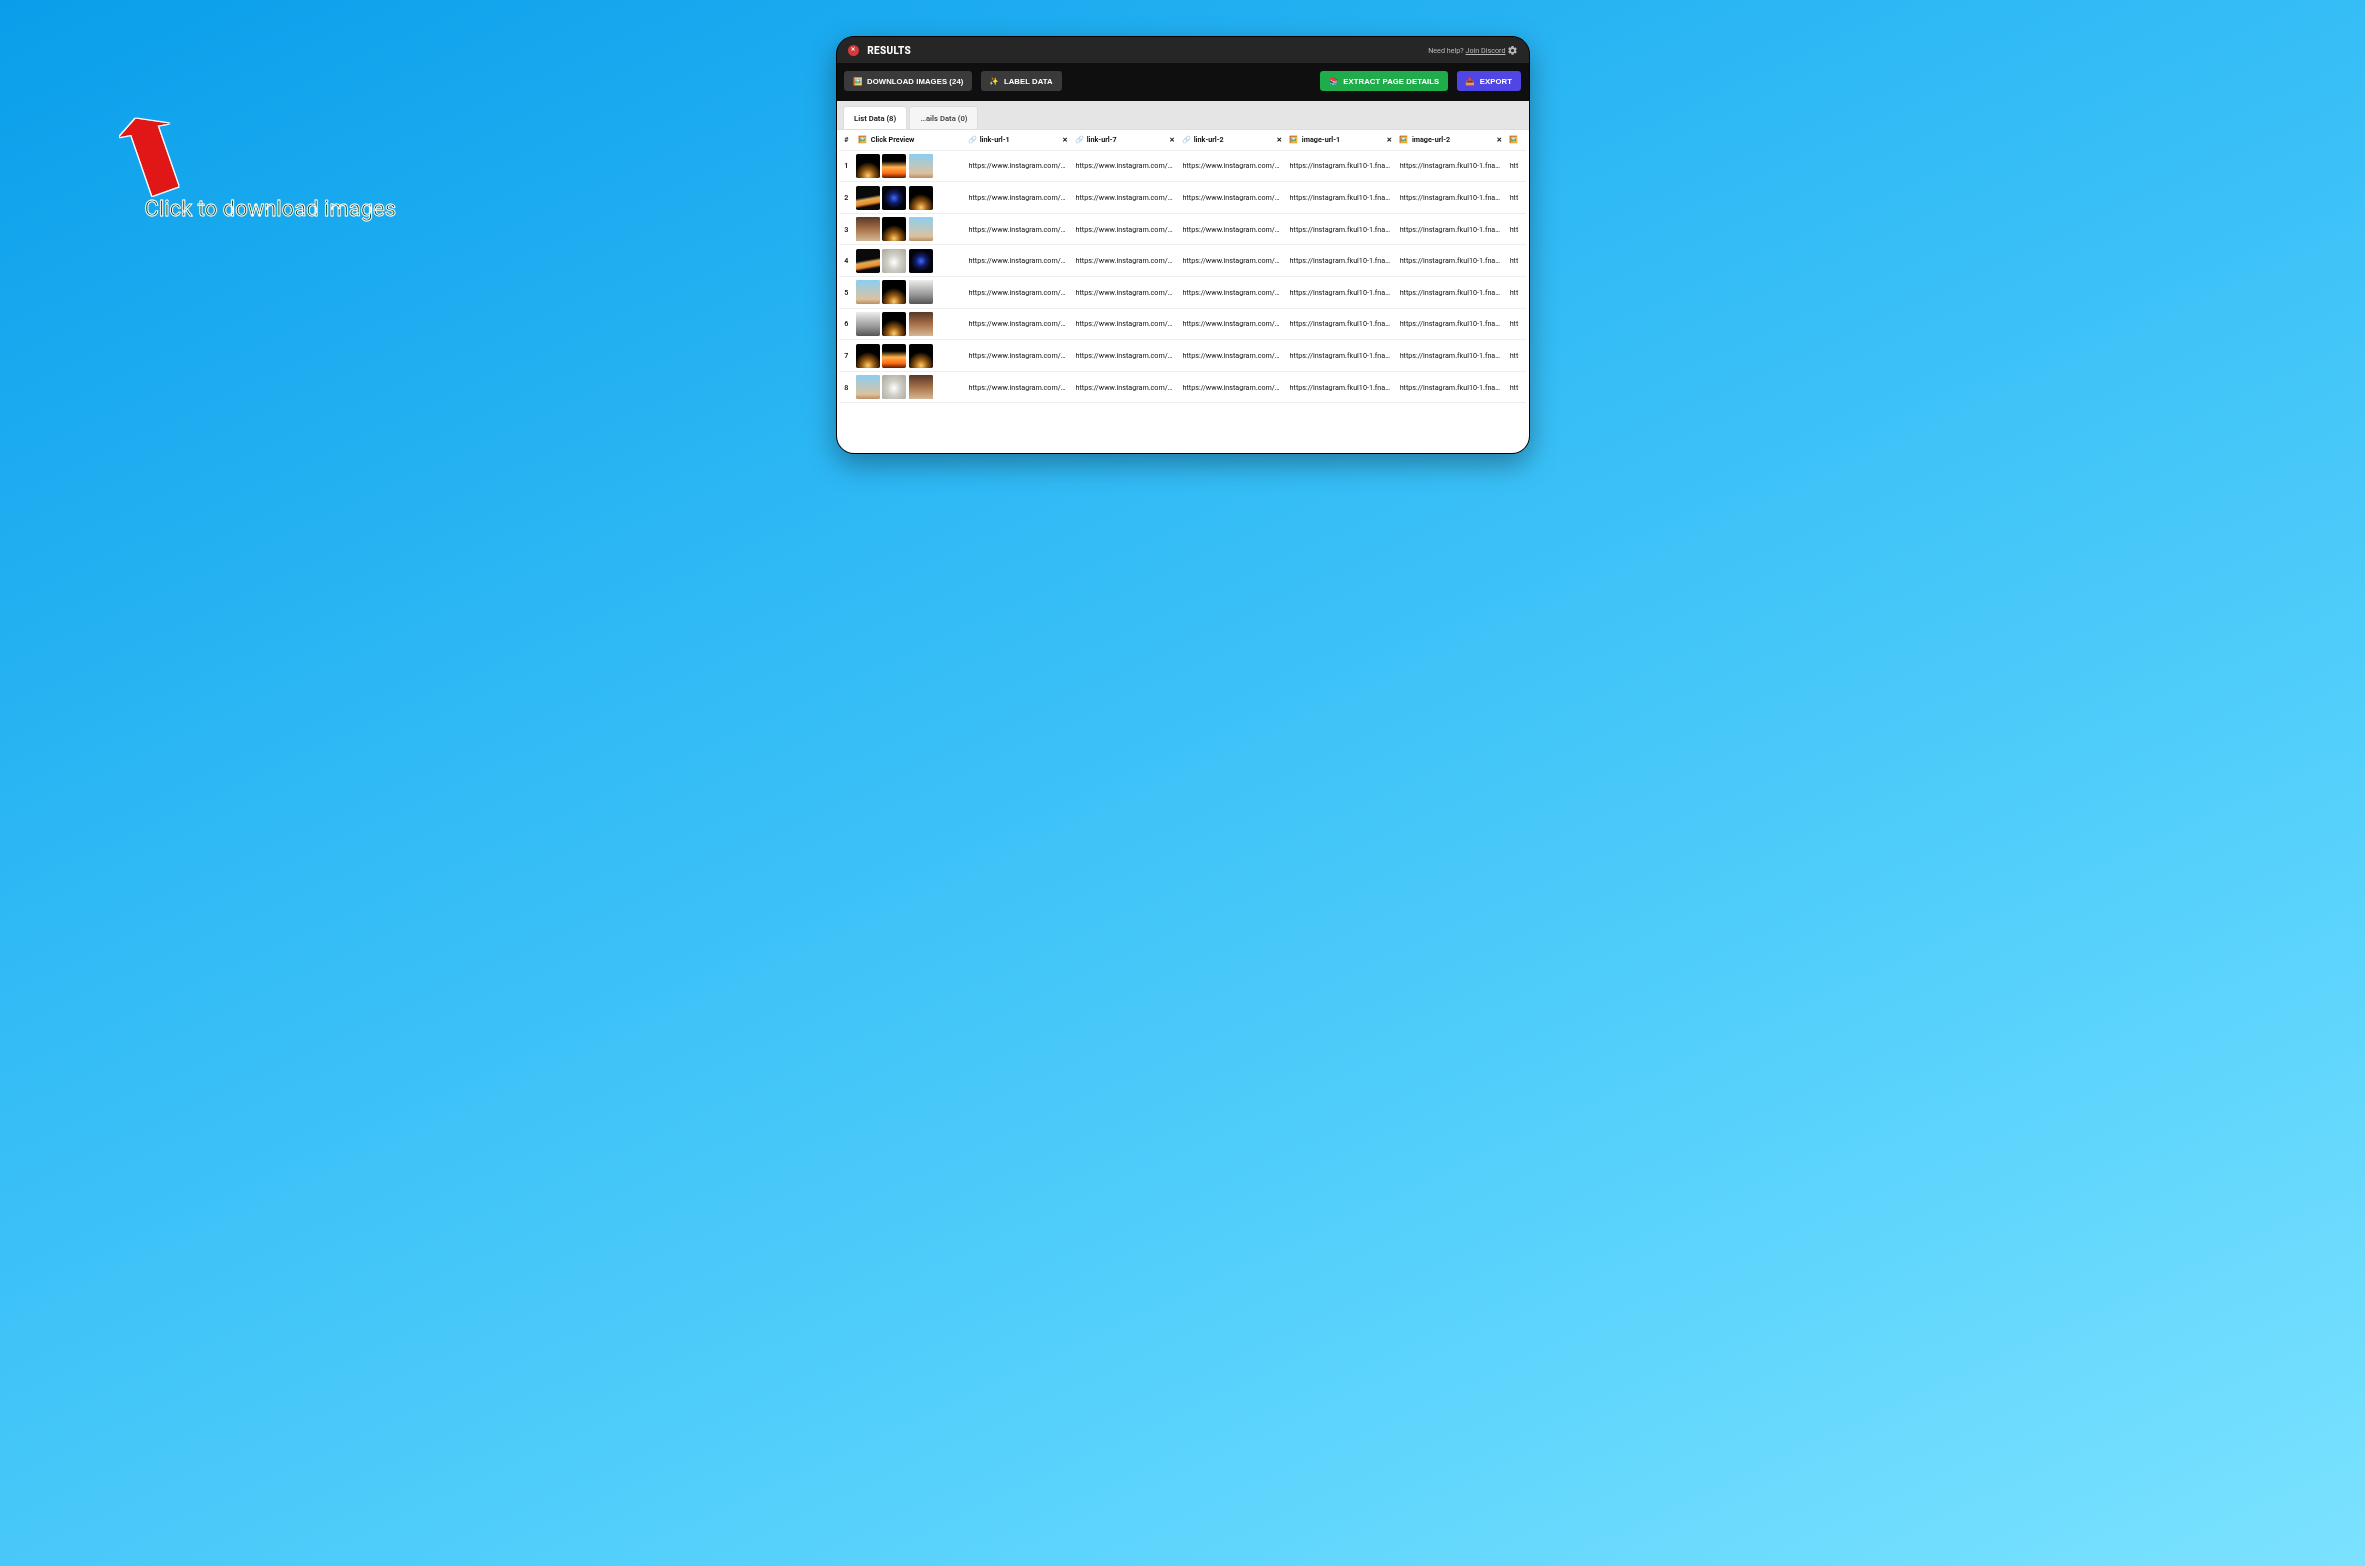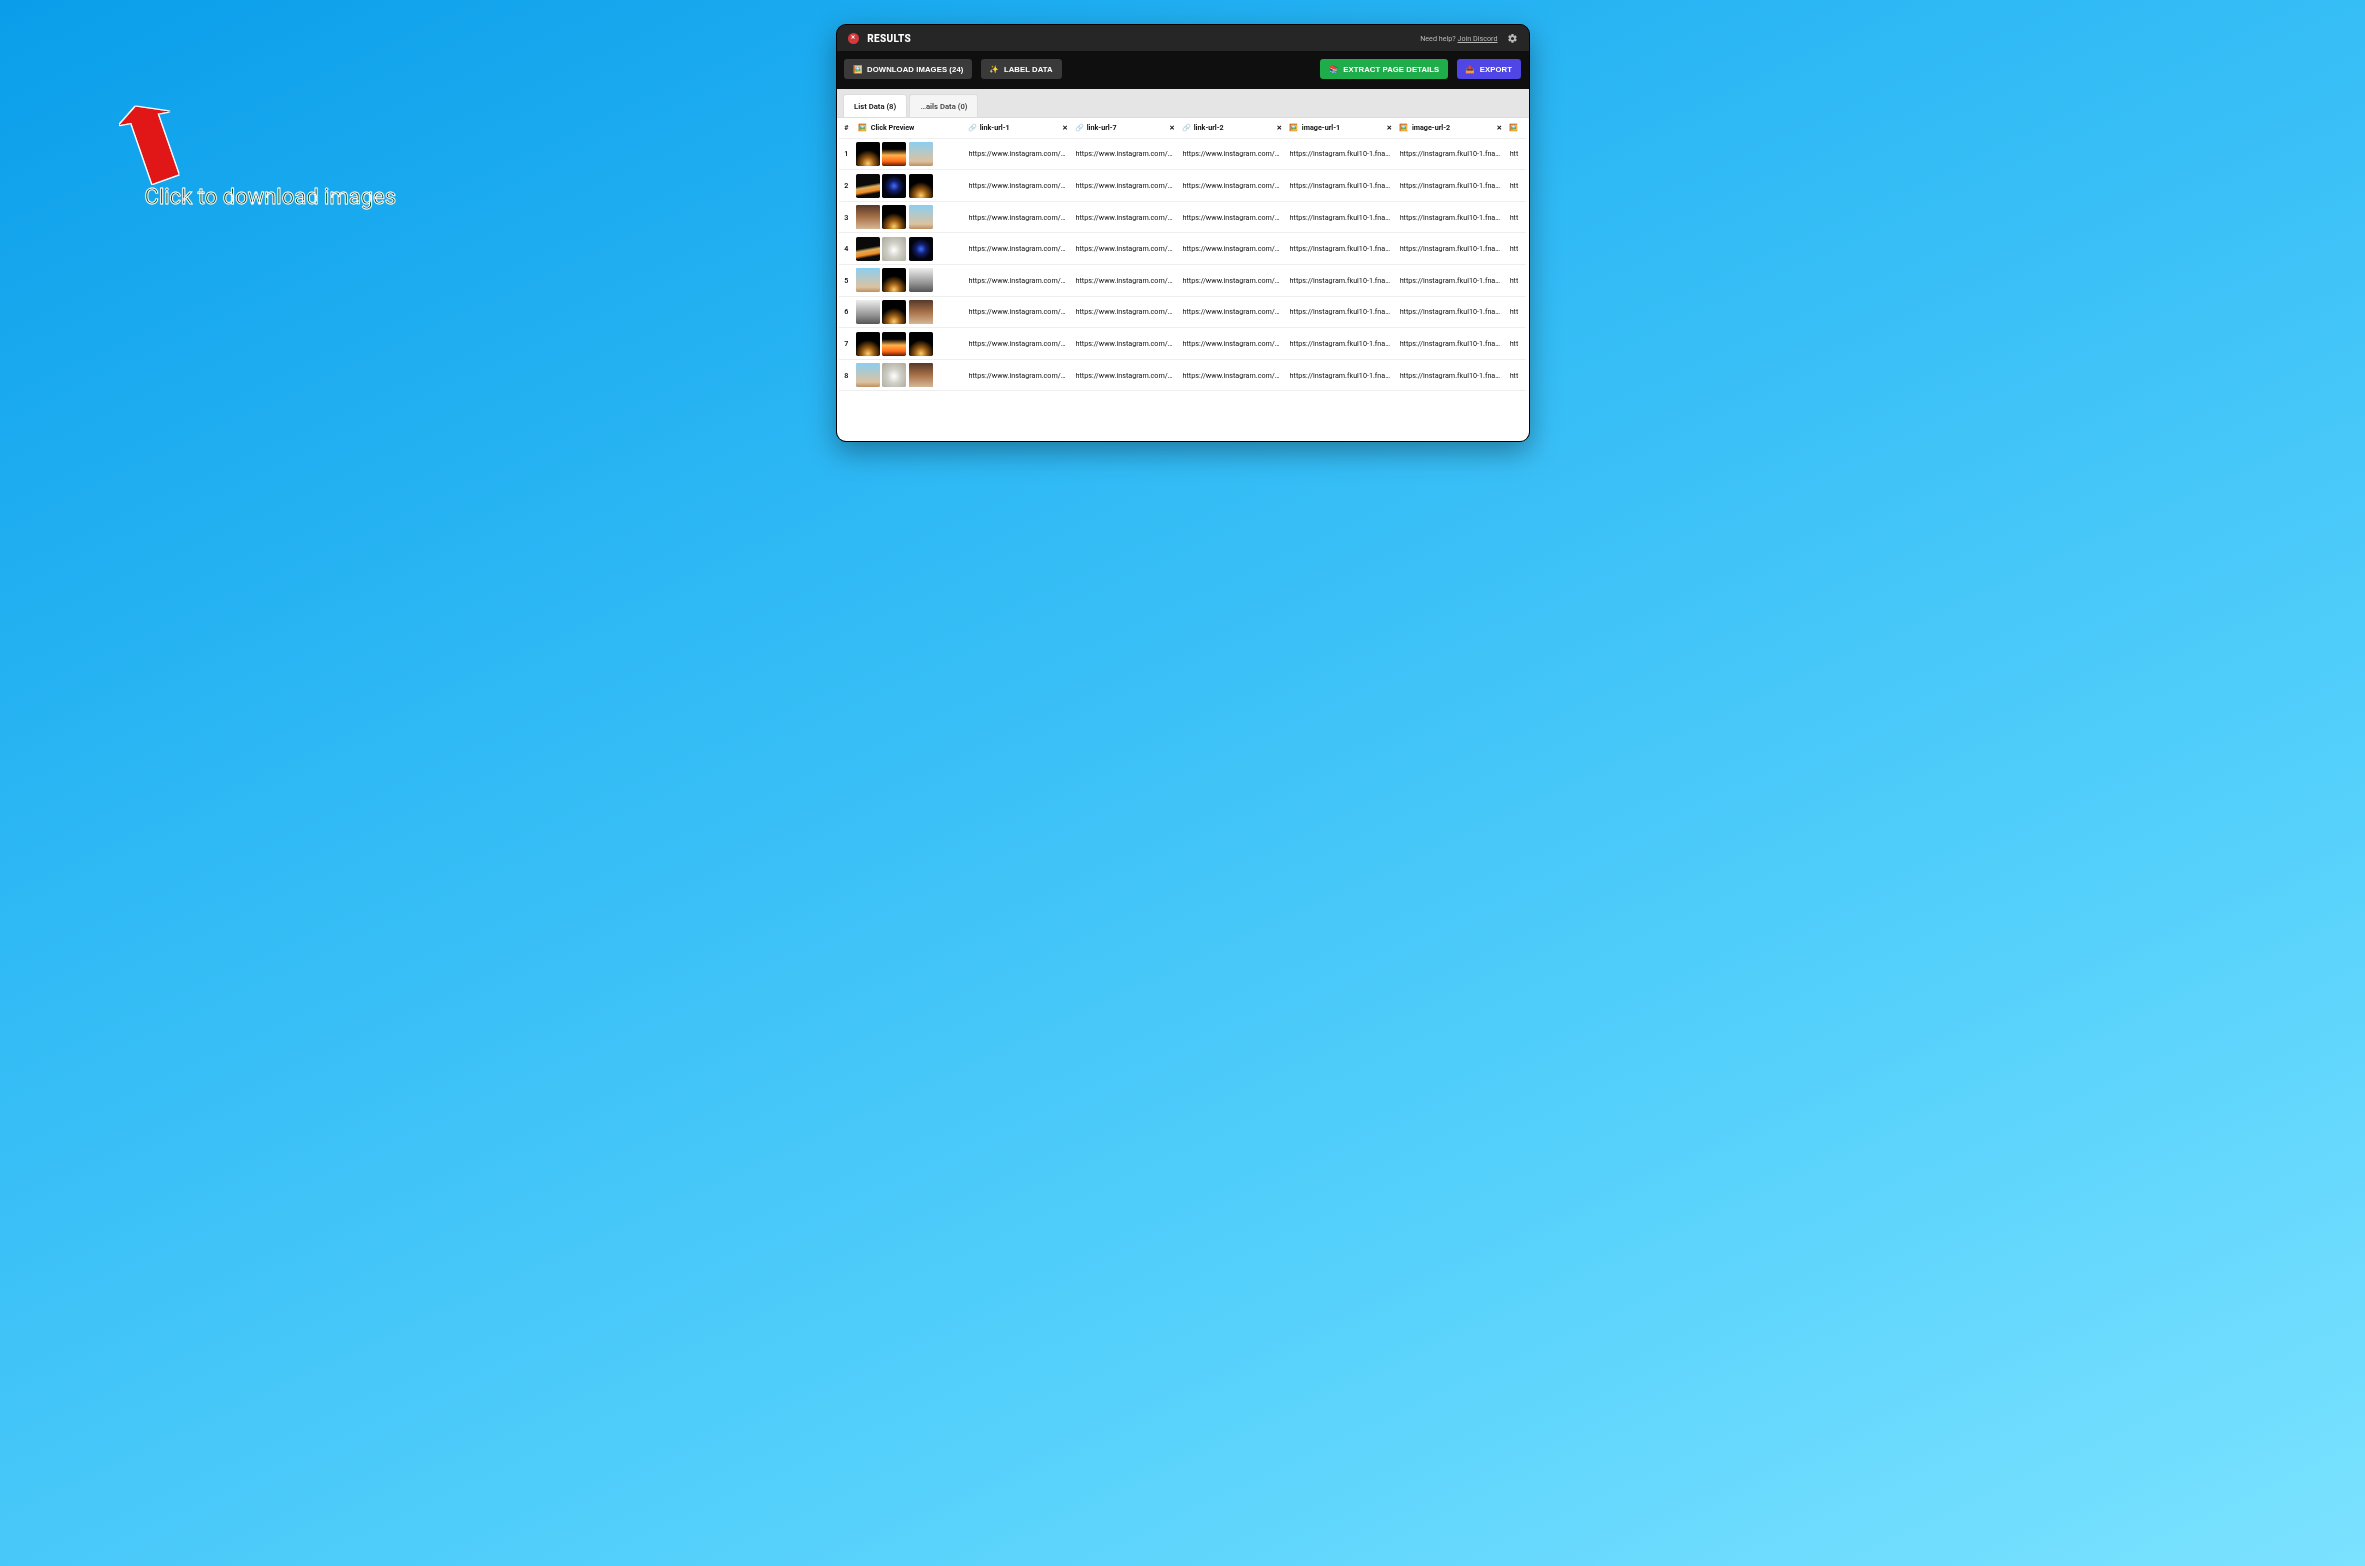--- a/index.html
+++ b/index.html
@@ -5,24 +5,24 @@
   * { box-sizing: border-box; margin: 0; padding: 0; }
   html, body { height: 100%; }
   body {
     font-family: -apple-system, BlinkMacSystemFont, "Segoe UI", Roboto, Helvetica, Arial, sans-serif;
     background: linear-gradient(155deg, #0a9eea 0%, #2fb9f5 35%, #54d0fb 70%, #7be2ff 100%);
     padding: 24px 17.6px;
     min-height: 100%;
   }
   .modal {
     background: #0f0f0f;
-    border-radius: 10px;
+    border-radius: 18px;
     width: 100%;
     max-width: 694px;
-    margin: 0 auto;
+    margin: 12px auto;
     overflow: hidden;
     box-shadow: 0 10px 27.5px rgba(0,0,0,0.35);
     border: 1.1px solid #000;
   }
   .modal-header {
     display: flex;
     align-items: center;
     padding: 7.7px 11px;
     background: #262626;
     color: #fff;
@@ -43,21 +43,21 @@
   }
   .modal-title {
     font-size: 10px;
     font-weight: 800;
     letter-spacing: 0.3px;
     flex: 1;
   }
   .header-right {
     display: flex;
     align-items: center;
-    gap: 9px;
+    gap: 1px;
     font-size: 7.2px;
     color: #b8b8b8;
   }
   .header-right a { color: #b8b8b8; text-decoration: underline; }
   .gear-icon svg { width: 11px; height: 11px; fill: #b8b8b8; display:block; }
   .toolbar {
     display: flex;
     align-items: center;
     gap: 8.8px;
     padding: 7.7px 7.7px 10px 7.7px;

